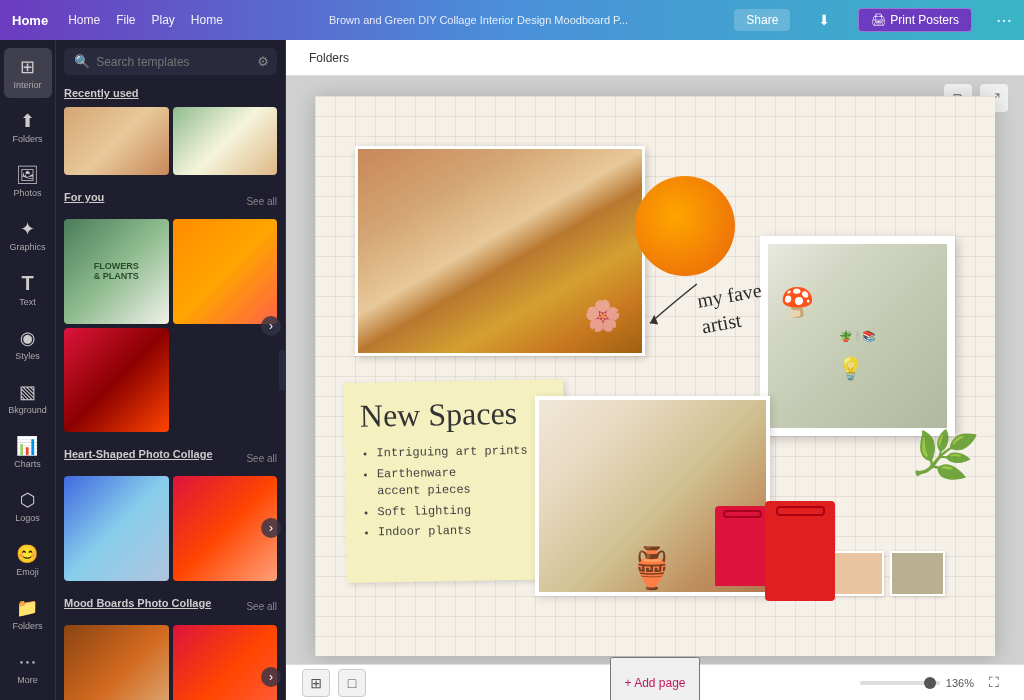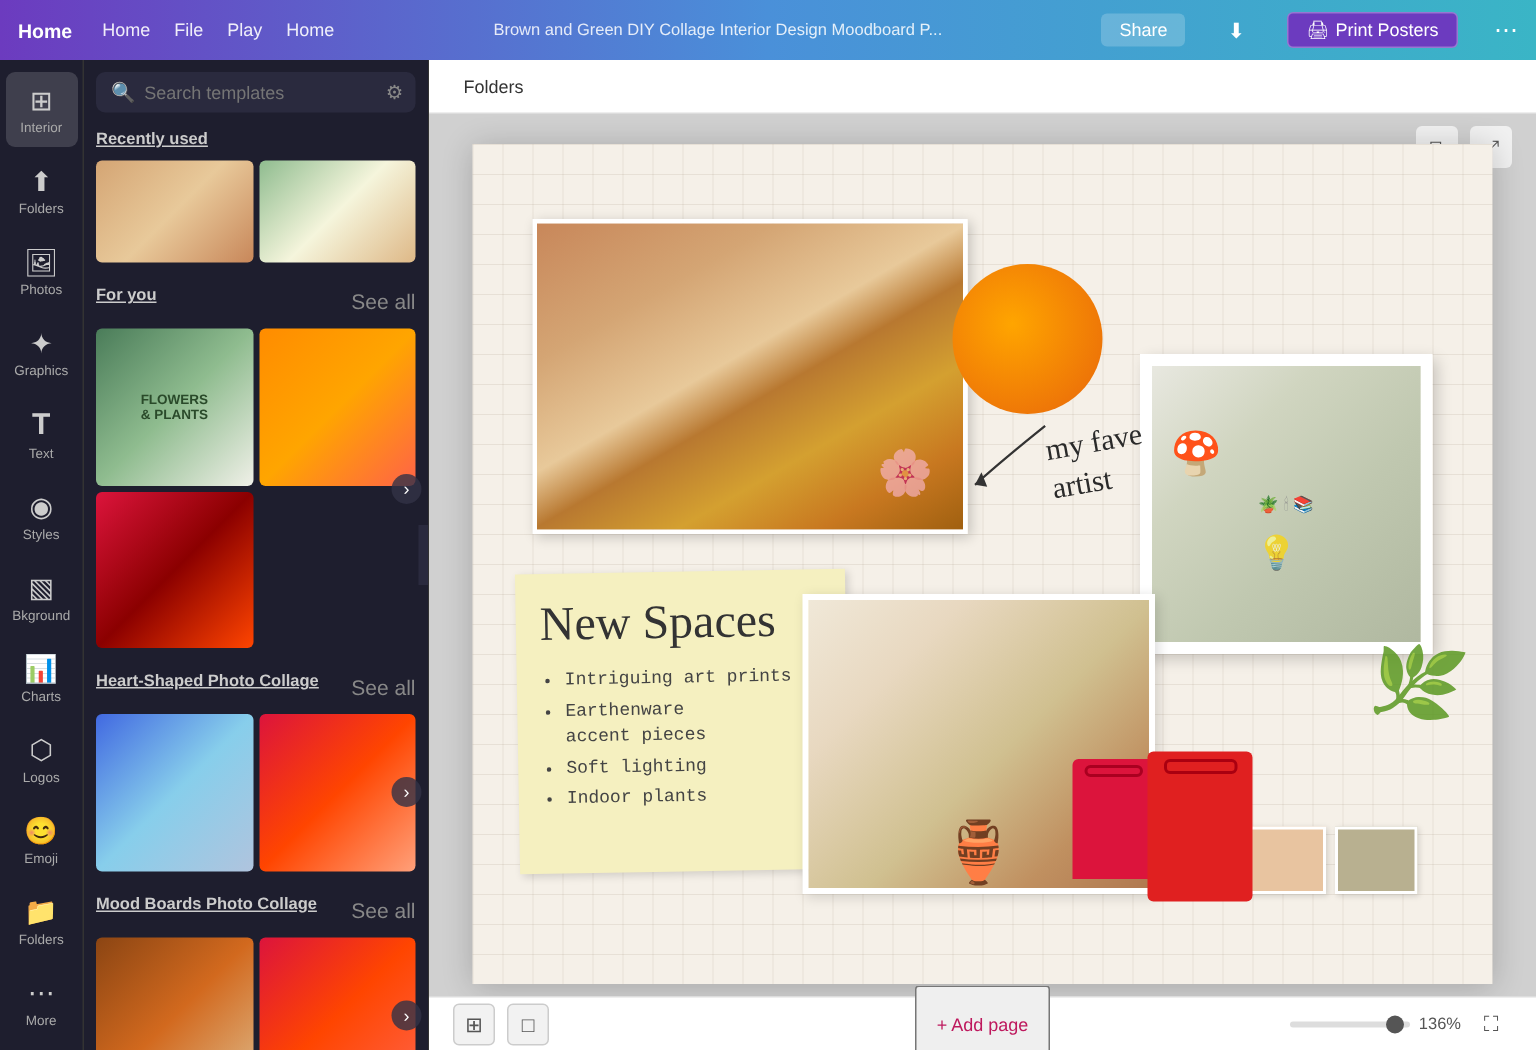--- a/index.html
+++ b/index.html
@@ -94,21 +94,21 @@
       margin-bottom: 8px;
       font-weight: 600;
       text-decoration: underline;
     }
     .section-header {
       display: flex;
       justify-content: space-between;
       align-items: center;
       margin-bottom: 8px;
     }
-    .see-all { font-size: 14px; color: #888; cursor: pointer; }
+    .see-all { font-size: 10px; color: #888; cursor: pointer; }
 
     .template-grid {
       display: grid;
       grid-template-columns: 1fr 1fr;
       gap: 4px;
       margin-bottom: 16px;
     }
     .template-thumb {
       width: 100%;
       aspect-ratio: 1;

